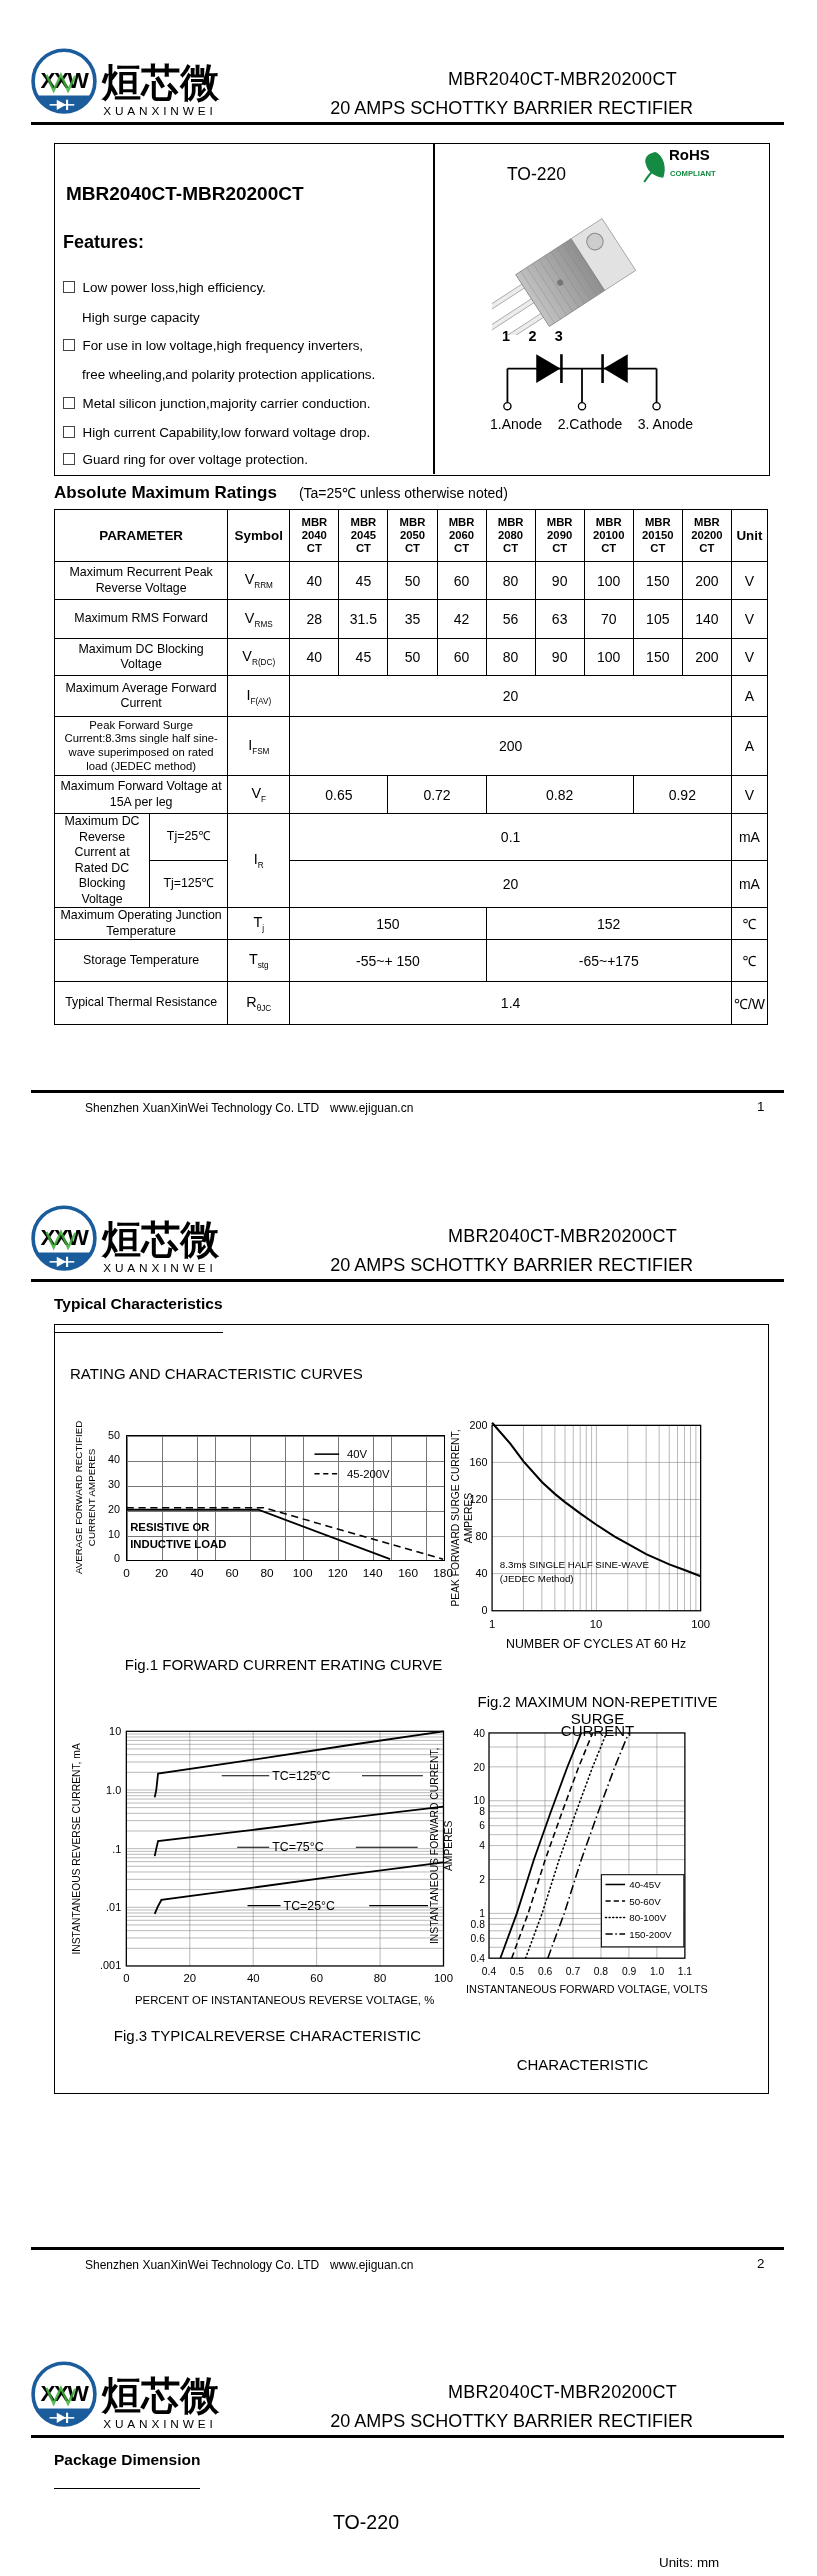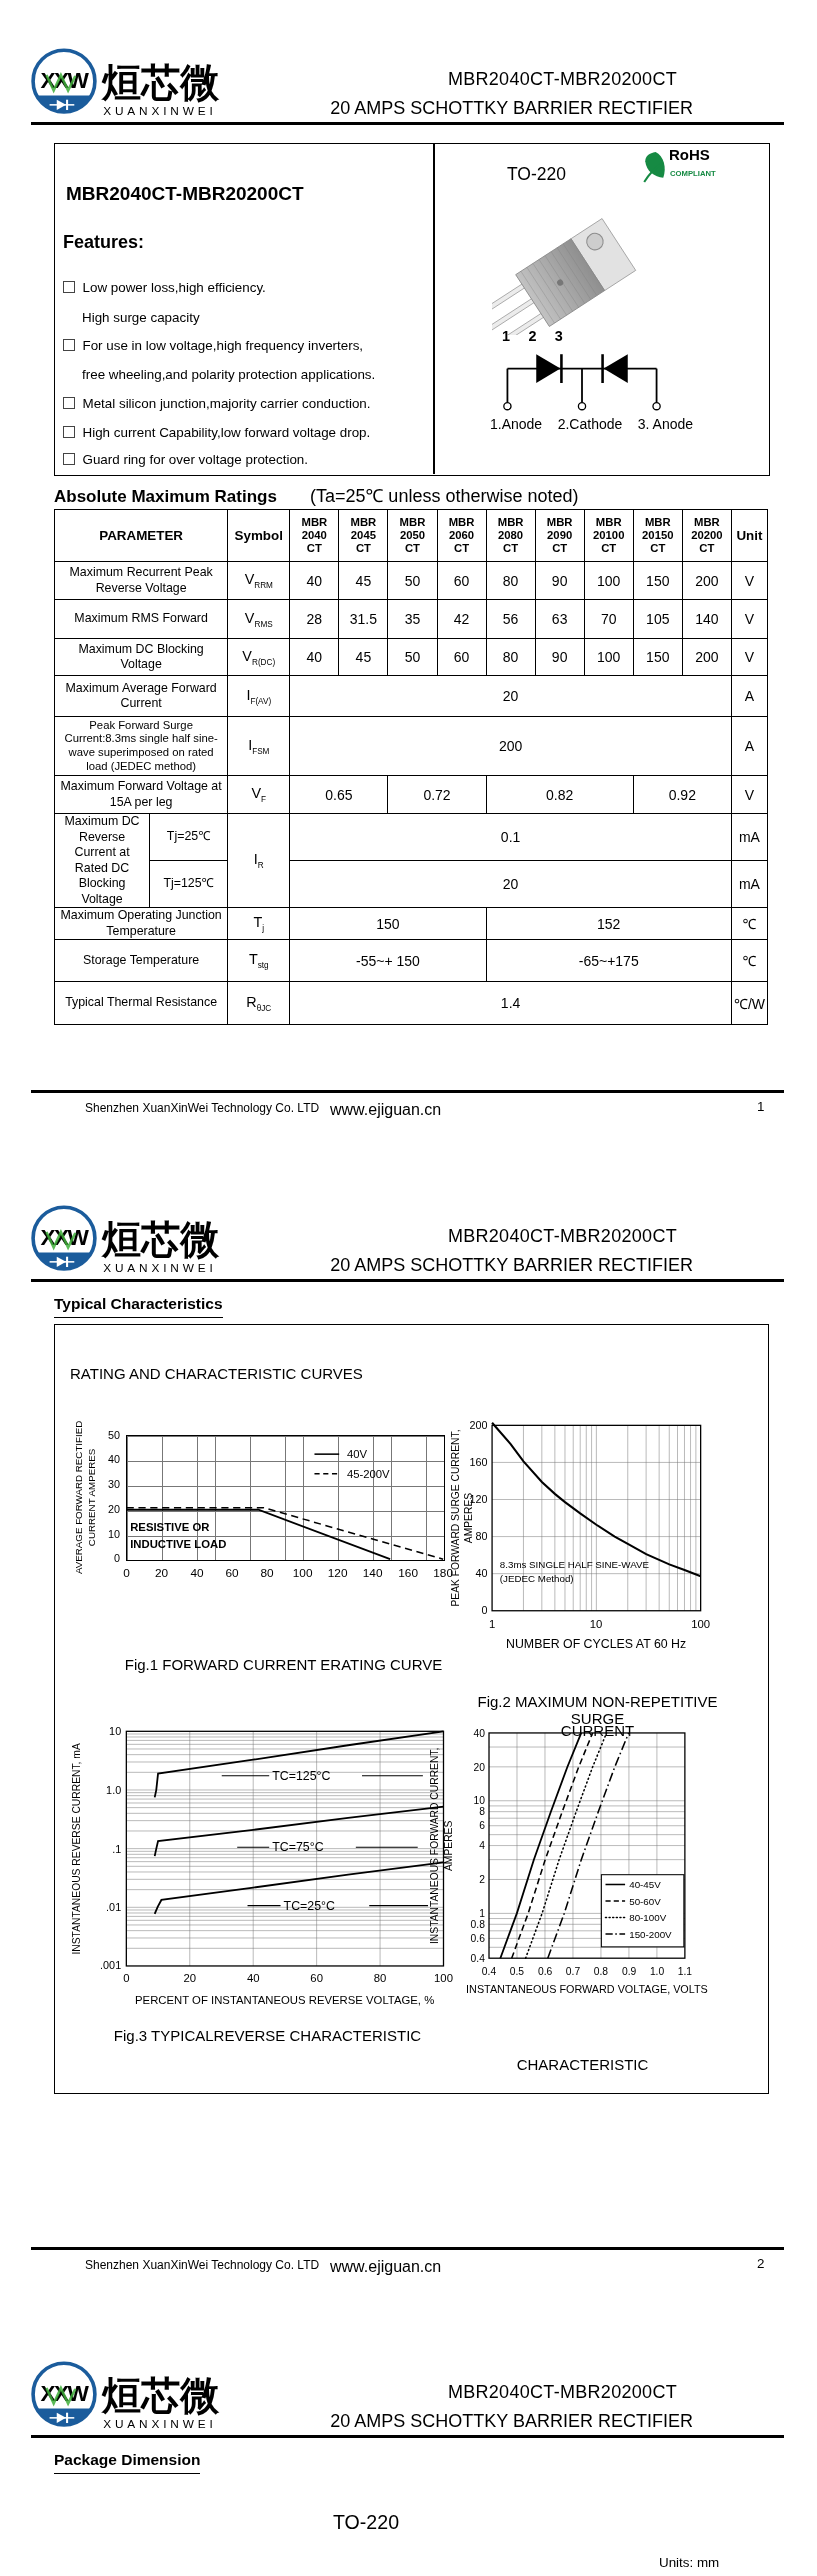--- a/index.html
+++ b/index.html
@@ -7,49 +7,49 @@
          font-family:"Liberation Sans",sans-serif;overflow:hidden;}
   .page{position:absolute;left:0;width:735px;height:1157px;}
   .abs{position:absolute;}
   
   .h-title{position:absolute;top:69px;left:206px;right:58px;text-align:right;font-size:18px;letter-spacing:0.3px;}
   .h-sub{position:absolute;top:98px;left:155px;right:42px;text-align:right;font-size:18px;}
   .h-rule{position:absolute;top:122px;left:31px;width:753px;height:2.6px;background:#000;}
   
   .f-rule{position:absolute;top:1090px;left:31px;width:753px;height:2.6px;background:#000;}
   .f-co{position:absolute;top:1101px;left:53px;font-size:12px;margin-left:32px;}
-  .f-web{position:absolute;top:1101px;left:330px;font-size:16px;}
+  .f-web{position:absolute;top:1101px;left:330px;font-size:12px;}
   .f-pg{position:absolute;top:1099px;left:757px;font-size:13.4px;}
   
   .ibox{position:absolute;left:54px;top:143px;width:714px;height:331px;border:1.5px solid #000;}
   .idiv{position:absolute;left:433px;top:143px;width:1.5px;height:331px;background:#000;}
   .part-head{position:absolute;left:66px;top:183px;font-size:19px;font-weight:bold;}
   .feat-title{position:absolute;left:63px;top:232px;font-size:18px;font-weight:bold;}
   .feat{position:absolute;font-size:13.4px;white-space:nowrap;}
   .cb{display:inline-block;width:9.8px;height:9.8px;border:1.3px solid #444;margin-right:7.7px;vertical-align:-1px;}
   .to220-1{position:absolute;left:507px;top:164px;font-size:17.5px;}
   .rohs{position:absolute;left:640px;top:150px;width:103px;height:36px;}
   .rohs-big{position:absolute;left:29px;top:-4.1px;font-size:15px;font-weight:bold;color:#000000;letter-spacing:0;}
   .rohs-sm{position:absolute;left:30px;top:18.5px;font-size:7.7px;font-weight:bold;color:#168a43;}
   .pins123{position:absolute;left:502px;top:328px;font-size:14.4px;font-weight:bold;letter-spacing:7.2px;}
   .pinlbls{position:absolute;left:490px;top:416px;width:232px;font-size:14px;}
   .pinlbls span{margin-right:15.5px;}
   .amr-title{position:absolute;left:54px;top:483px;font-size:17px;font-weight:bold;}
-  .amr-note{font-size:18px;font-weight:normal;margin-left:33px;}
+  .amr-note{font-size:14px;font-weight:normal;margin-left:22px;}
   
   .tbl{position:absolute;left:54px;top:509px;width:714px;border-collapse:collapse;table-layout:fixed;
        text-align:center;font-size:14px;}
   .tbl td,.tbl th{border:1.3px solid #000;padding:0 2.1px;overflow:hidden;}
   .tbl th{font-size:11.3px;line-height:1.15;}
   .tbl .p{font-size:12.4px;line-height:1.25;}
   .tbl .plong{font-size:11.3px;line-height:1.2;}
   .tbl .sy{font-size:14.4px;}
   .tbl sub{font-size:8.2px;}
   
-  .sec-title{position:absolute;font-size:15.5px;font-weight:bold;border-bottom:1.5px solid #000;padding-bottom:4px;}
+  .sec-title{position:absolute;font-size:15.5px;font-weight:bold;border-bottom:1.5px solid #000;padding-bottom:19px;}
   .cbox{position:absolute;left:54px;top:167px;width:713px;height:768px;border:1.3px solid #000;}
   .curves-head{position:absolute;left:70px;top:196px;font-size:15px;margin-top:12px;}
   .grid1{position:absolute;left:126px;top:278px;width:317px;height:124px;border:1.3px solid #000;
     background-image:repeating-linear-gradient(90deg,#777 0,#777 0.5px,transparent 0.5px,transparent 17.6px),
                      repeating-linear-gradient(180deg,#777 0,#777 0.5px,transparent 0.5px,transparent 25px);}
   .figsvg{position:absolute;}
   .figcap{position:absolute;text-align:center;font-size:15px;}
   svg text{font-family:"Liberation Sans",sans-serif;fill:#000;}
   
   .to220-3{position:absolute;left:258px;top:198px;width:216px;text-align:center;font-size:19.6px;}

